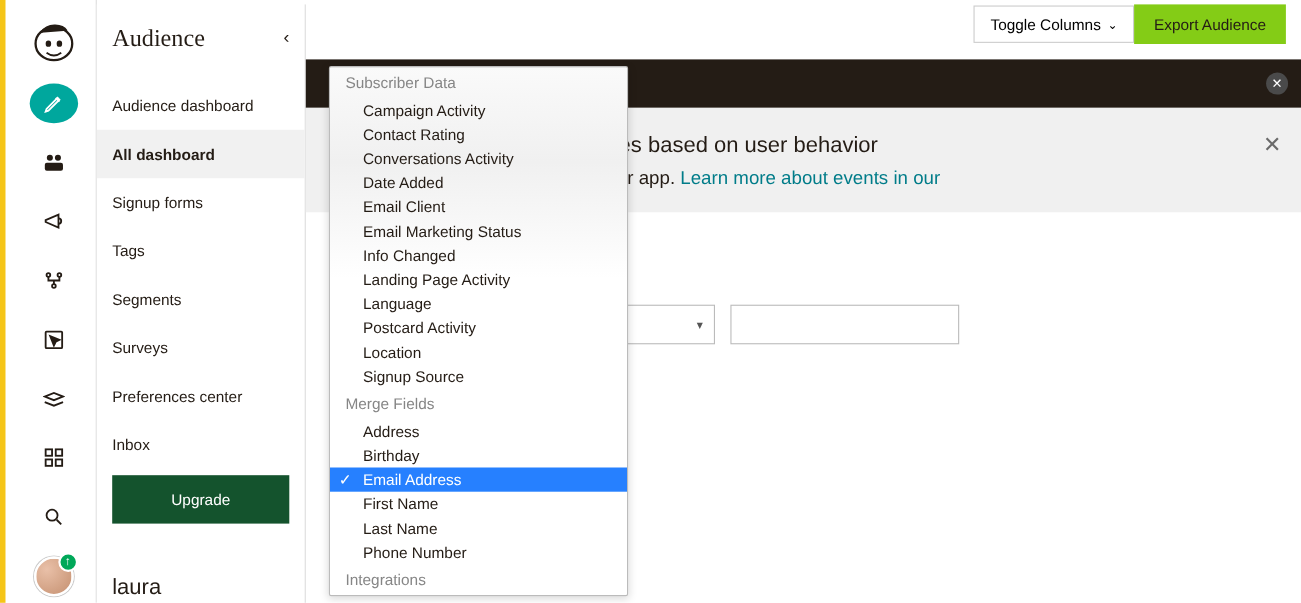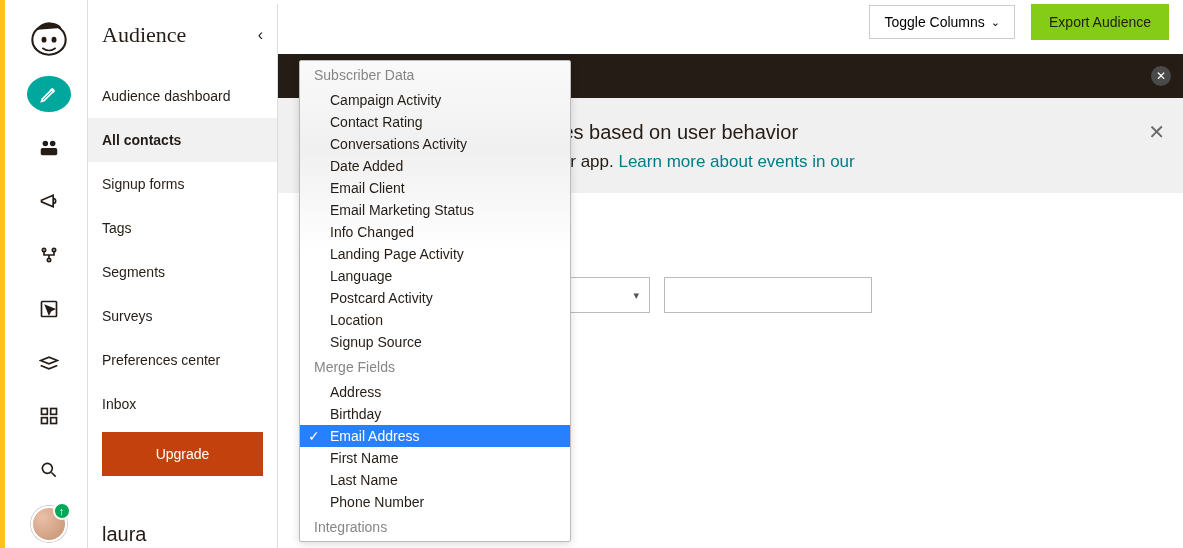--- a/index.html
+++ b/index.html
@@ -43,24 +43,24 @@
     .sidepanel {
       position:absolute; left:83px; top:4px; width:190px; height:548px;
       border-right:1px solid #ddd; background:#fff;
       display:flex; flex-direction:column;
     }
     .sidepanel-header{ display:flex; align-items:center; justify-content:space-between; padding: 18px 14px 26px 14px;}
     .sidepanel-title{ font-family: Georgia, "Times New Roman", serif; font-size: 22px; color:#241c15;}
     .collapse-caret{ font-size:16px; color:#241c15;}
     .nav-item { padding: 14px 14px; font-size:14px; color:#241c15; cursor:pointer;}
     .nav-item.selected{ background:#f1f1f1; font-weight:700;}
-    .upgrade-btn{ margin: 0 14px; margin-top:6px; background:#c2410c; color:#fff; border:none; padding: 14px 0; font-size:14px; cursor:pointer; text-align:center;}
+    .upgrade-btn{ margin: 0 14px; margin-top:6px; background:#14532d; color:#fff; border:none; padding: 14px 0; font-size:14px; cursor:pointer; text-align:center;}
     .username{ position:absolute; bottom:6px; left:14px; font-size:20px; color:#241c15;}
     .main { position:absolute; left:273px; top:0; right:0; height:548px; }
-    .topbar { display:flex; justify-content:flex-end; align-items:center; gap:16px; padding: 6px 14px; height:44px;}
+    .topbar { display:flex; justify-content:flex-end; align-items:center; padding: 6px 14px; height:44px;}
     .toggle-btn { border:1px solid #ccc; background:#fff; padding: 8px 14px; font-size:14px; display:flex; align-items:center; gap:6px;}
     .export-btn { background:#84cc16; border:none; padding: 10px 18px; font-size:14px; color:#241c15;}
     .dark-strip { background:#241c15; height:44px; margin-top:10px; position:relative;}
     .dark-close { position:absolute; right:12px; top:12px; width:20px;height:20px; border-radius:50%; background:#4a4a4a; color:#fff; display:flex; align-items:center; justify-content:center; font-size:12px;}
     .banner { background:#f0f0f0; padding: 18px 22px; position:relative; font-size:17px; color:#241c15; line-height:1.6;}
     .banner .title-line{ font-size:20px; }
     .banner .link { color:#007c89; }
     .banner-close{ position:absolute; right:18px; top:18px; font-size:20px; color:#6a6a6a;}
     .conditions-line{ padding: 36px 22px 30px; font-size:16px;}
     .filter-row{ padding: 0 22px; display:flex; gap:14px;}
@@ -173,21 +173,21 @@
 </div>
 
 <div class="sidepanel">
   <div class="sidepanel-header">
     <div class="sidepanel-title">Audience</div>
     <div class="collapse-caret">
       <span>‹</span>
     </div>
   </div>
   <div class="nav-item"><span>Audience dashboard</span></div>
-  <div class="nav-item selected"><span>All contacts</span></div>
+  <div class="nav-item selected"><span>All dashboard</span></div>
   <div class="nav-item"><span>Signup forms</span></div>
   <div class="nav-item"><span>Tags</span></div>
   <div class="nav-item"><span>Segments</span></div>
   <div class="nav-item"><span>Surveys</span></div>
   <div class="nav-item"><span>Preferences center</span></div>
   <div class="nav-item"><span>Inbox</span></div>
   <button class="upgrade-btn"><span>Upgrade</span></button>
   <div class="username">laura</div>
 </div>
 

